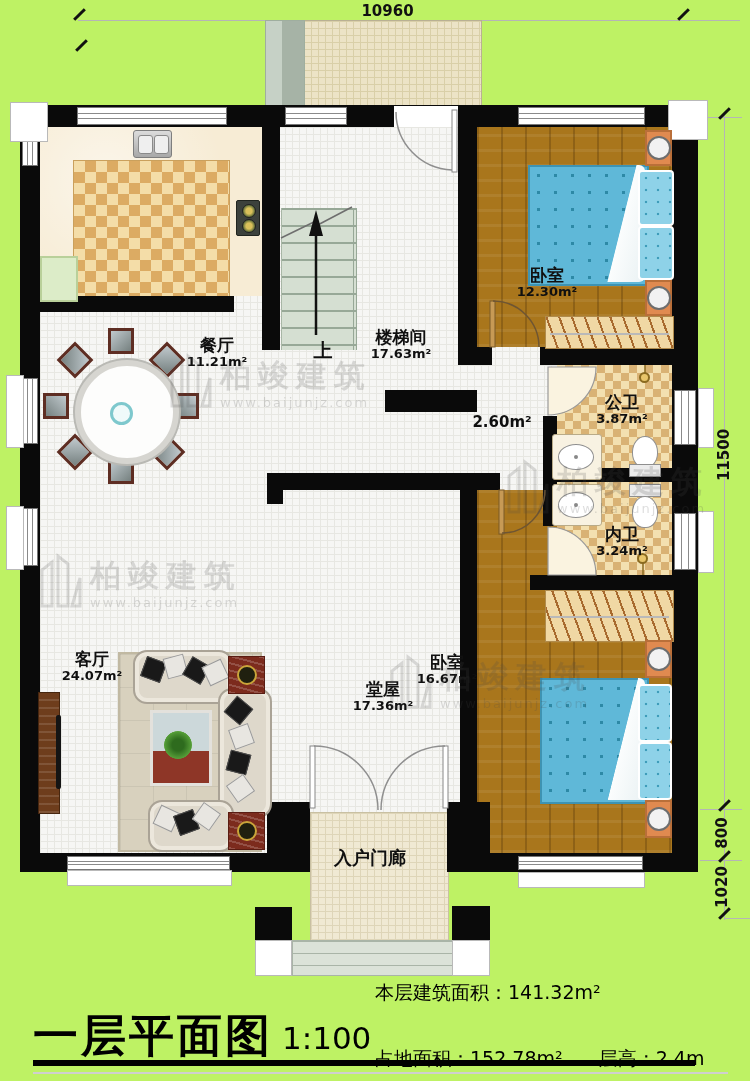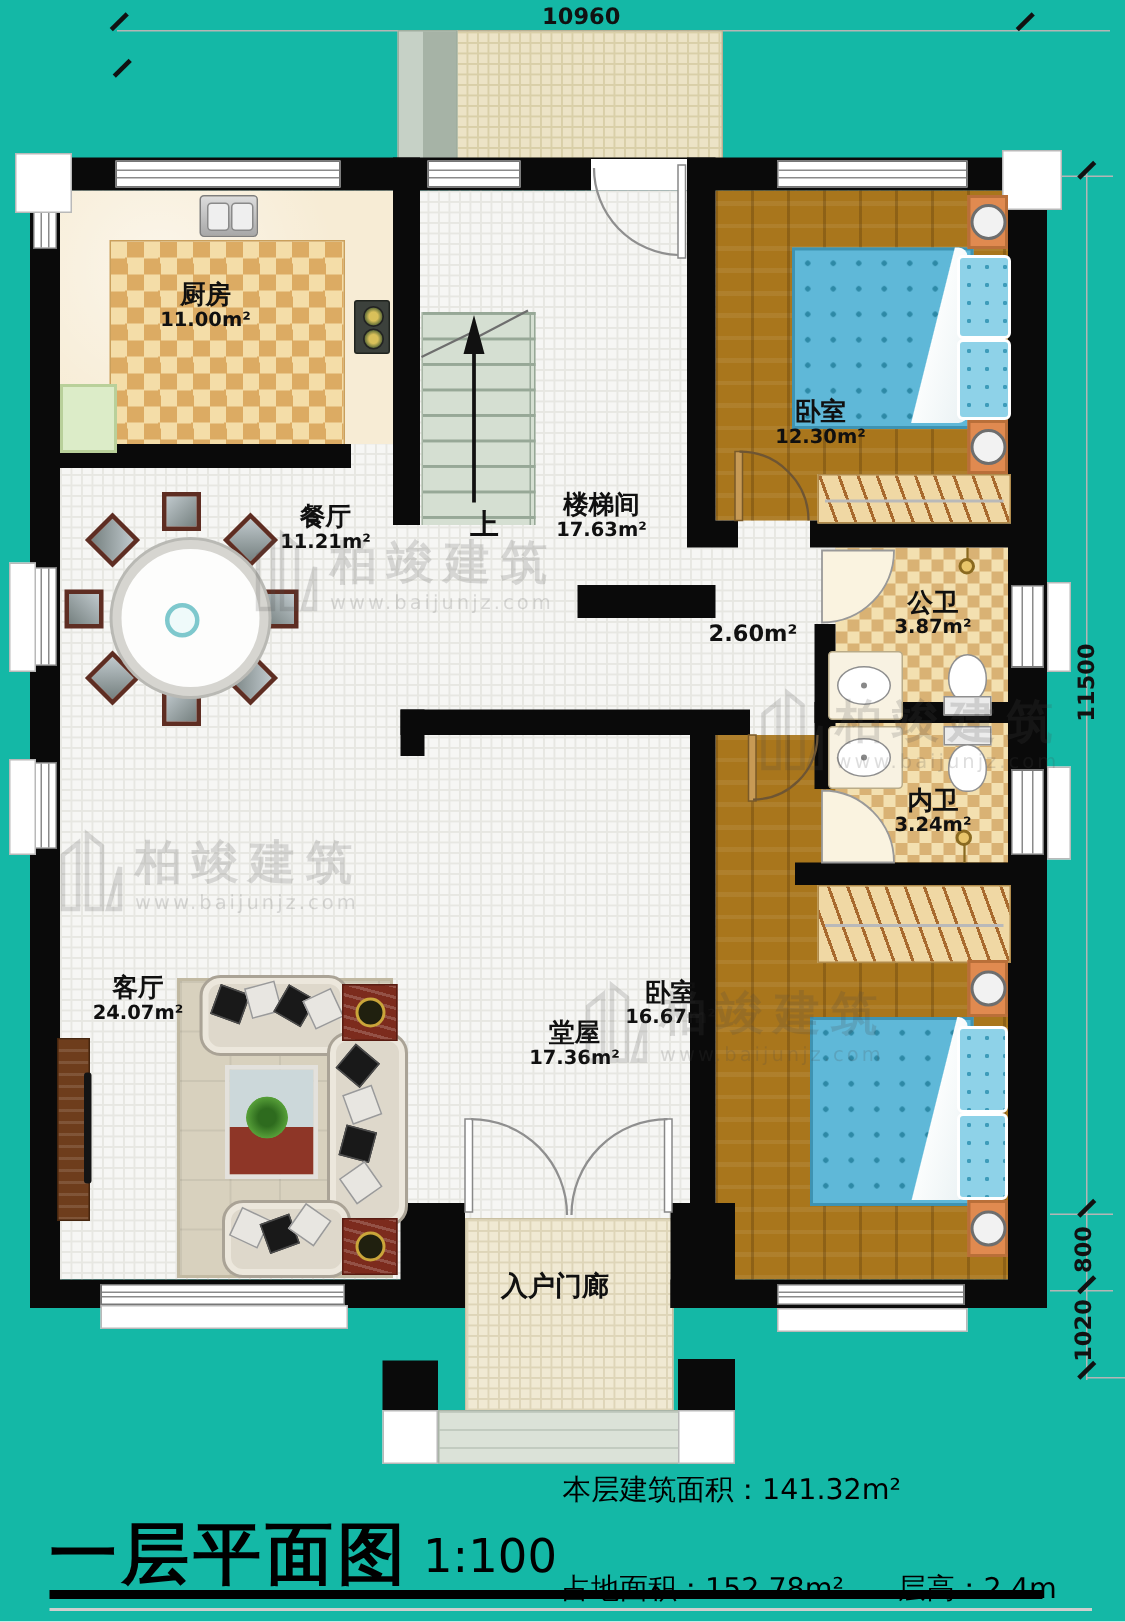--- a/index.html
+++ b/index.html
@@ -1,16 +1,16 @@
 <!DOCTYPE html>
 <html><head>
 <meta charset="utf-8">
 <style>
   html,body{margin:0;padding:0;background:#fff;}
-  #plan{position:relative;width:750px;height:1081px;background:#14b8a6;overflow:hidden;
+  #plan{position:relative;width:750px;height:1081px;background:#bef264;overflow:hidden;
         font-family:"DejaVu Sans","Liberation Sans",sans-serif;color:#111;}
   .abs{position:absolute;}
   
   .tilefloor{background-color:#f6f6f4;
     background-image:linear-gradient(#e7e7e2 1px,transparent 1px),linear-gradient(90deg,#e7e7e2 1px,transparent 1px);
     background-size:7px 7px;}
   .marble{background:#f7ecd5;background-image:radial-gradient(circle at 30% 30%,rgba(255,255,255,.5),transparent 60%);}
   .checker-big{background:repeating-conic-gradient(#dcab63 0% 25%,#f4dda8 0% 50%);background-size:22px 22px;border:1px solid #caa05c;}
   .checker-small{background:repeating-conic-gradient(#d9b274 0% 25%,#f3e0b0 0% 50%);background-size:16px 16px;}
   .wood{background-color:#a9761c;
@@ -250,24 +250,20 @@
     <path d="M 314 746 A 64 64 0 0 1 378 810" fill="none" stroke="#8f8f8f" stroke-width="1.5"></path>
     <rect x="443" y="746" width="5" height="62" fill="#ffffff" stroke="#888" stroke-width="1"></rect>
     <path d="M 445 746 A 64 64 0 0 0 381 810" fill="none" stroke="#8f8f8f" stroke-width="1.5"></path>
     <polyline points="281,238 318,220 312,228 352,207" fill="none" stroke="#6e6e6e" stroke-width="1.5"></polyline>
     <line x1="316" y1="335" x2="316" y2="230" stroke="#111" stroke-width="2.5"></line>
     <polygon points="309,236 323,236 316,210" fill="#111"></polygon>
     <line x1="645" y1="365" x2="645" y2="374" stroke="#8a6a20" stroke-width="1.5"></line>
     <line x1="643" y1="575" x2="643" y2="563" stroke="#8a6a20" stroke-width="1.5"></line>
   </svg>
 
-  <div class="rlabel" style="left:77px;top:188px;width:120px;">
-    <div class="rname">厨房</div>
-    <div class="rarea">11.00m²</div>
-  </div>
   <div class="rlabel" style="left:162px;top:336px;width:110px;">
     <div class="rname">餐厅</div>
     <div class="rarea">11.21m²</div>
   </div>
   <div class="rlabel" style="left:340px;top:328px;width:122px;">
     <div class="rname">楼梯间</div>
     <div class="rarea">17.63m²</div>
   </div>
   <div class="rlabel" style="left:492px;top:266px;width:110px;color:#101010;">
     <div class="rname">卧室</div>

